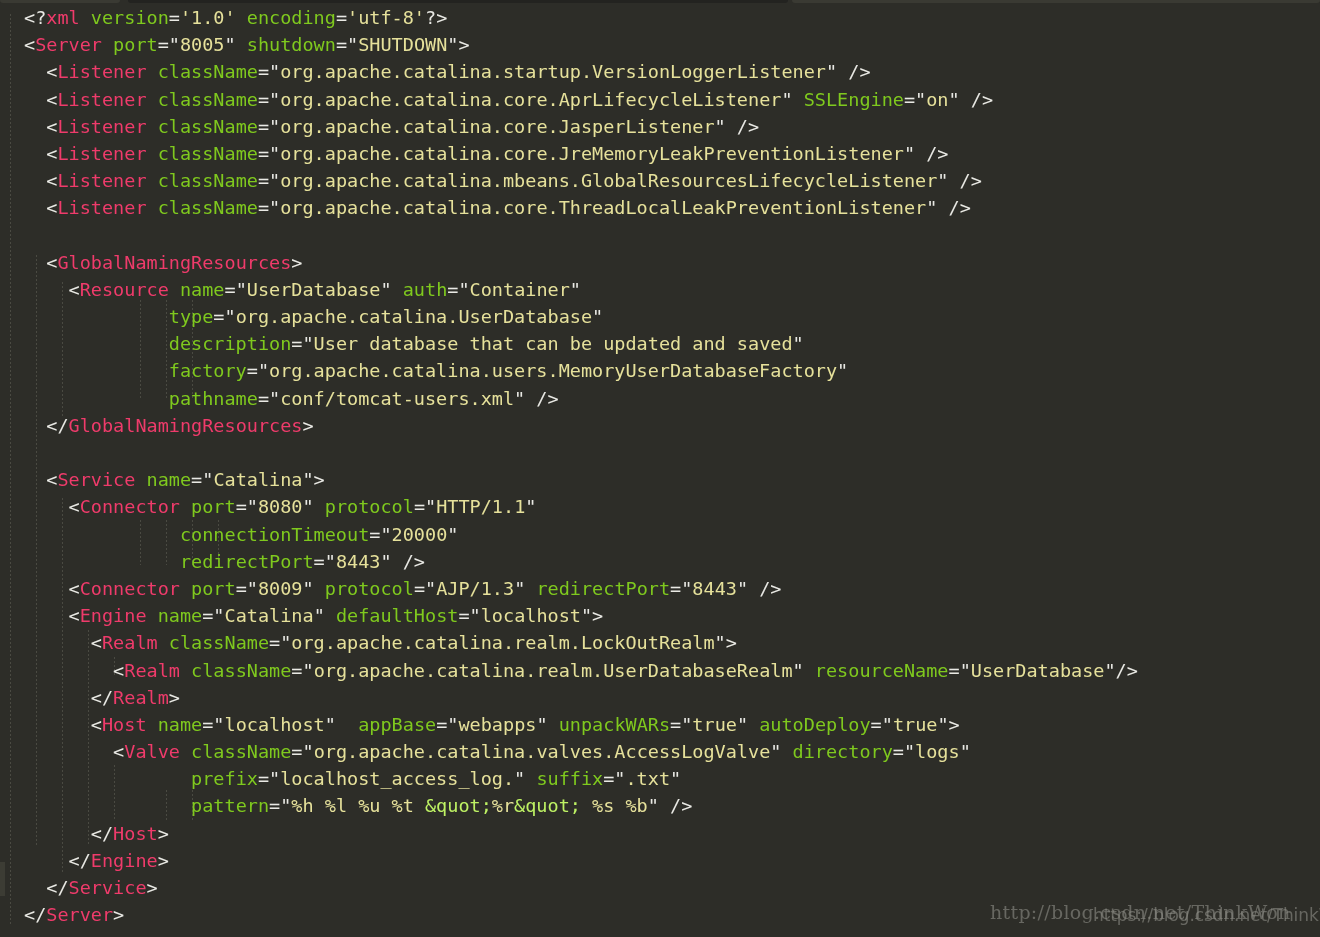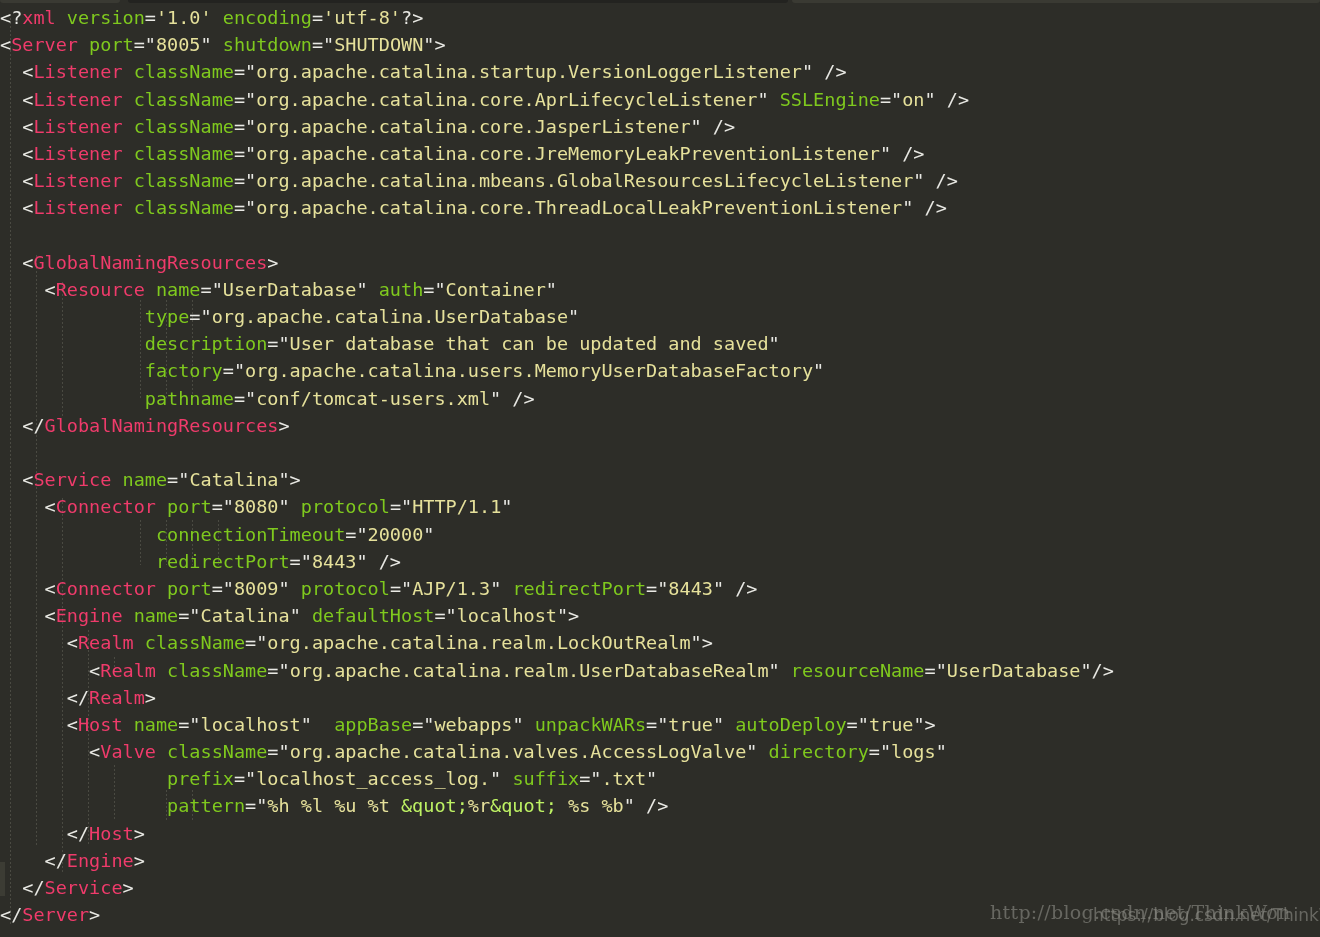--- a/index.html
+++ b/index.html
@@ -78,21 +78,21 @@
     top: 4px;
     width: 1320px;
     font-size: 18.5px;
     line-height: 27.2px;
     letter-spacing: 0px;
     white-space: pre;
   }
 
   .ln {
     height: 27.2px;
-    padding-left: 0;
+    padding-left: 24px;
     white-space: pre;
   }
 
   
   .punc  { color: #e9e9e4; }          
   .tag   { color: #ef3b6b; }          
   .attr  { color: #7fc91e; }          
   .val   { color: #e6e19b; }          
   .ent   { color: #bef264; }          
 

